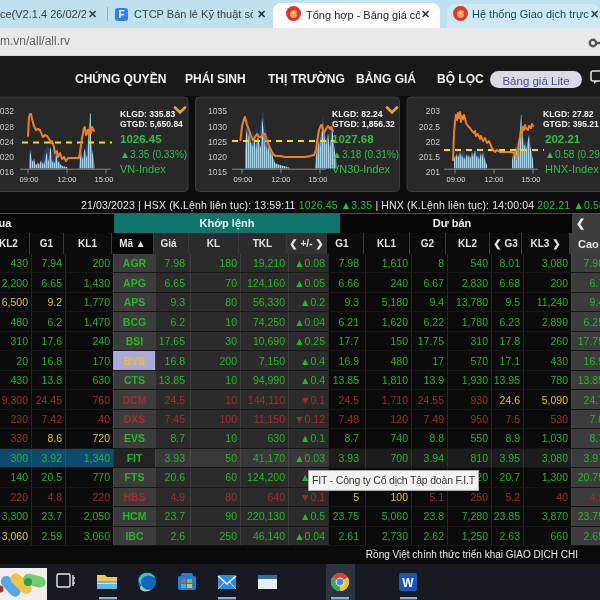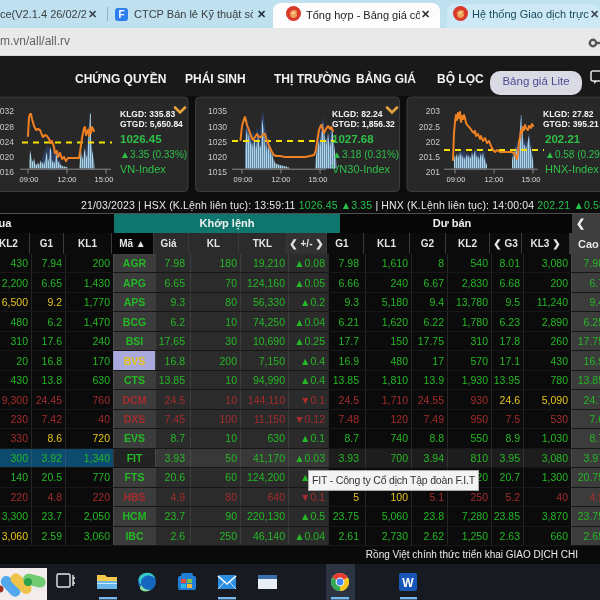--- a/index.html
+++ b/index.html
@@ -9,21 +9,21 @@
 
 #tabbar{left:0;top:0;width:600px;height:28px;background:#bee0ef}
 .tab-x{color:#3a444e;font-size:11px;font-weight:bold}
 #activetab{left:273px;top:3px;width:167px;height:25px;background:#fdfdfd;border-radius:8px 8px 0 0}
 .tabtxt{font-size:11px;color:#3c4043;white-space:nowrap;overflow:hidden}
 #toolbar{left:0;top:28px;width:600px;height:28px;background:#e9e9e9;border-bottom:1px solid #d8d8d8}
 #urltxt{left:0;top:34px;font-size:12px;color:#5f6368}
 
 #nav{left:0;top:56px;width:600px;height:40px;background:#191919}
 .navitem{position:absolute;top:72px;color:#f2f2f2;font-weight:bold;font-size:12px;white-space:nowrap}
-#pill{left:490px;top:71px;width:92px;height:24px;background:#d9dae3;border-radius:10px;color:#4c4c93;font-size:11.5px;text-align:center;line-height:20px}
+#pill{left:490px;top:71px;width:92px;height:17px;background:#d9dae3;border-radius:10px;color:#4c4c93;font-size:11.5px;text-align:center;line-height:20px}
 
 #grouprow{left:0;top:214px;width:600px;height:19px;background:#060606}
 .gbox{position:absolute;top:0;height:19px;background:#0f766e;color:#f0f0f0;font-size:11px;font-weight:bold;text-align:center;line-height:19px}
 #headrow{left:0;top:233px;width:612px;height:21px;background:#050505;display:flex}
 #headrow .hc{color:#e4e4e4;font-size:10px;font-weight:bold;display:flex;align-items:center;justify-content:center;border-left:1px solid #3a3a3a;height:21px}
 #tbody{left:0;top:254px;width:612px;height:292px;display:flex;flex-direction:column;background:#0b0b0b}
 .row{flex:1;display:flex;border-bottom:1px solid rgba(255,255,255,.05)}
 .c{flex-shrink:0;display:flex;align-items:center;justify-content:flex-end;padding-right:3px;font-size:10.5px;border-left:1px solid rgba(120,120,120,.25);overflow:hidden}
 .c0{width:31px;border-left:none}.c1{width:34px}.c2{width:48px}
 .c3{width:42px;justify-content:center;padding-right:0;font-weight:bold;background:#3c3c3c}
@@ -76,21 +76,21 @@
 <svg class="abs" style="left:588px;top:36px" width="18" height="14" viewBox="0 0 18 14">
       <g stroke="#555" stroke-width="2.4" fill="none">
         <circle cx="5" cy="7" r="3.2"></circle>
         <path d="M8.5 7 H18"></path>
       </g>
     </svg>
 
 <div class="abs" id="nav"></div>
 <div class="navitem" style="left:75px">CHỨNG QUYỀN</div>
 <div class="navitem" style="left:185px">PHÁI SINH</div>
-<div class="navitem" style="left:274px">THỊ TRƯỜNG</div>
+<div class="navitem" style="left:268px">THỊ TRƯỜNG</div>
 <div class="navitem" style="left:356px">BẢNG GIÁ</div>
 <div class="navitem" style="left:437px">BỘ LỌC</div>
 <div class="abs" id="pill">Bảng giá Lite</div>
 <svg class="abs" style="left:590px;top:70px" width="14" height="15" viewBox="0 0 14 15">
       <rect x="1" y="1" width="12" height="10" rx="2" fill="none" stroke="#ddd" stroke-width="1.6"></rect>
       <path d="M4 11 L4 14 L7.5 11" fill="#ddd"></path>
     </svg>
 
 <svg class="abs" style="left:0;top:95px" width="600" height="98" viewBox="0 0 600 98" font-family="Liberation Sans">
 <defs>

